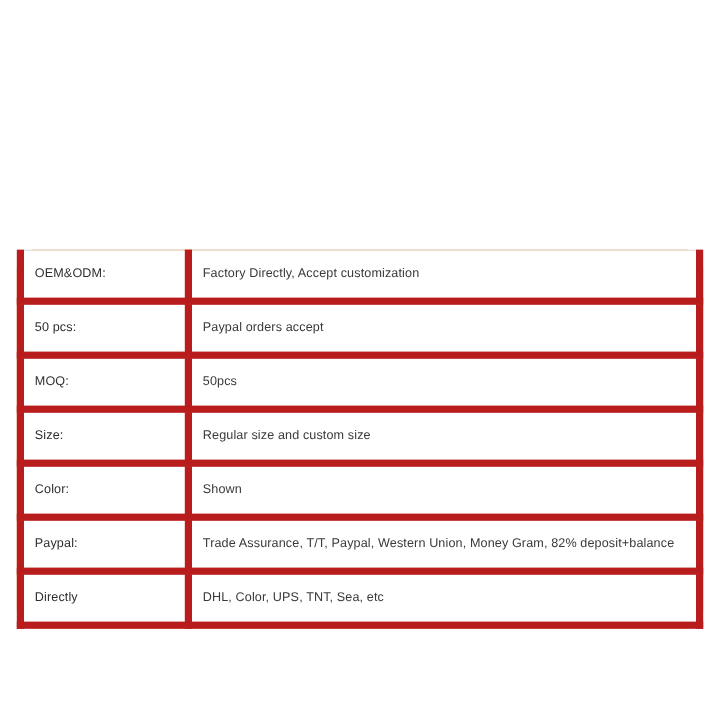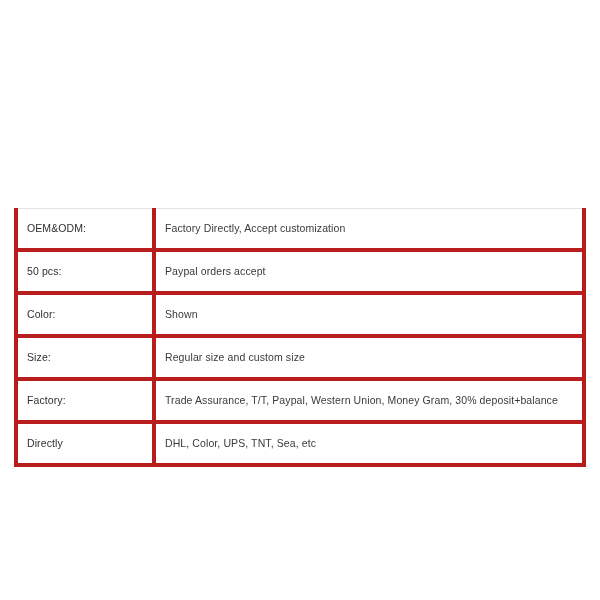--- a/index.html
+++ b/index.html
@@ -30,21 +30,21 @@
     width: 100%;
     border-collapse: collapse;
     table-layout: fixed;
     background: #fdba74;
     border-radius: 16px;
   }
   table.spec-table tr {
     background: #ffffff;
   }
   table.spec-table td {
-    border: 4px solid #b91c1c;
+    border: 6px solid #b91c1c;
     padding: 7px 9px 8px 9px;
     font-size: 10.5px;
     line-height: 14px;
     vertical-align: middle;
     color: #333333;
     font-family: "Liberation Sans", sans-serif;
     letter-spacing: 0.1px;
     height: 24px;
   }
   table.spec-table td.label-cell {
@@ -67,30 +67,34 @@
       <tbody>
         <tr>
           <td class="label-cell">OEM&amp;ODM:</td>
           <td class="value-cell">Factory Directly, Accept customization</td>
         </tr>
         <tr>
           <td class="label-cell">50 pcs:</td>
           <td class="value-cell">Paypal orders accept</td>
         </tr>
         <tr>
-          <td class="label-cell">Color:</td>
-          <td class="value-cell">Shown</td>
+          <td class="label-cell">MOQ:</td>
+          <td class="value-cell">50pcs</td>
         </tr>
         <tr>
           <td class="label-cell">Size:</td>
           <td class="value-cell">Regular size and custom size</td>
         </tr>
         <tr>
-          <td class="label-cell">Factory:</td>
-          <td class="value-cell">Trade Assurance, T/T, Paypal, Western Union, Money Gram, 30% deposit+balance</td>
+          <td class="label-cell">Color:</td>
+          <td class="value-cell">Shown</td>
+        </tr>
+        <tr>
+          <td class="label-cell">Paypal:</td>
+          <td class="value-cell">Trade Assurance, T/T, Paypal, Western Union, Money Gram, 82% deposit+balance</td>
         </tr>
         <tr>
           <td class="label-cell">Directly</td>
           <td class="value-cell">DHL, Color, UPS, TNT, Sea, etc</td>
         </tr>
       </tbody>
     </table>
   </div>
 </div>
 

